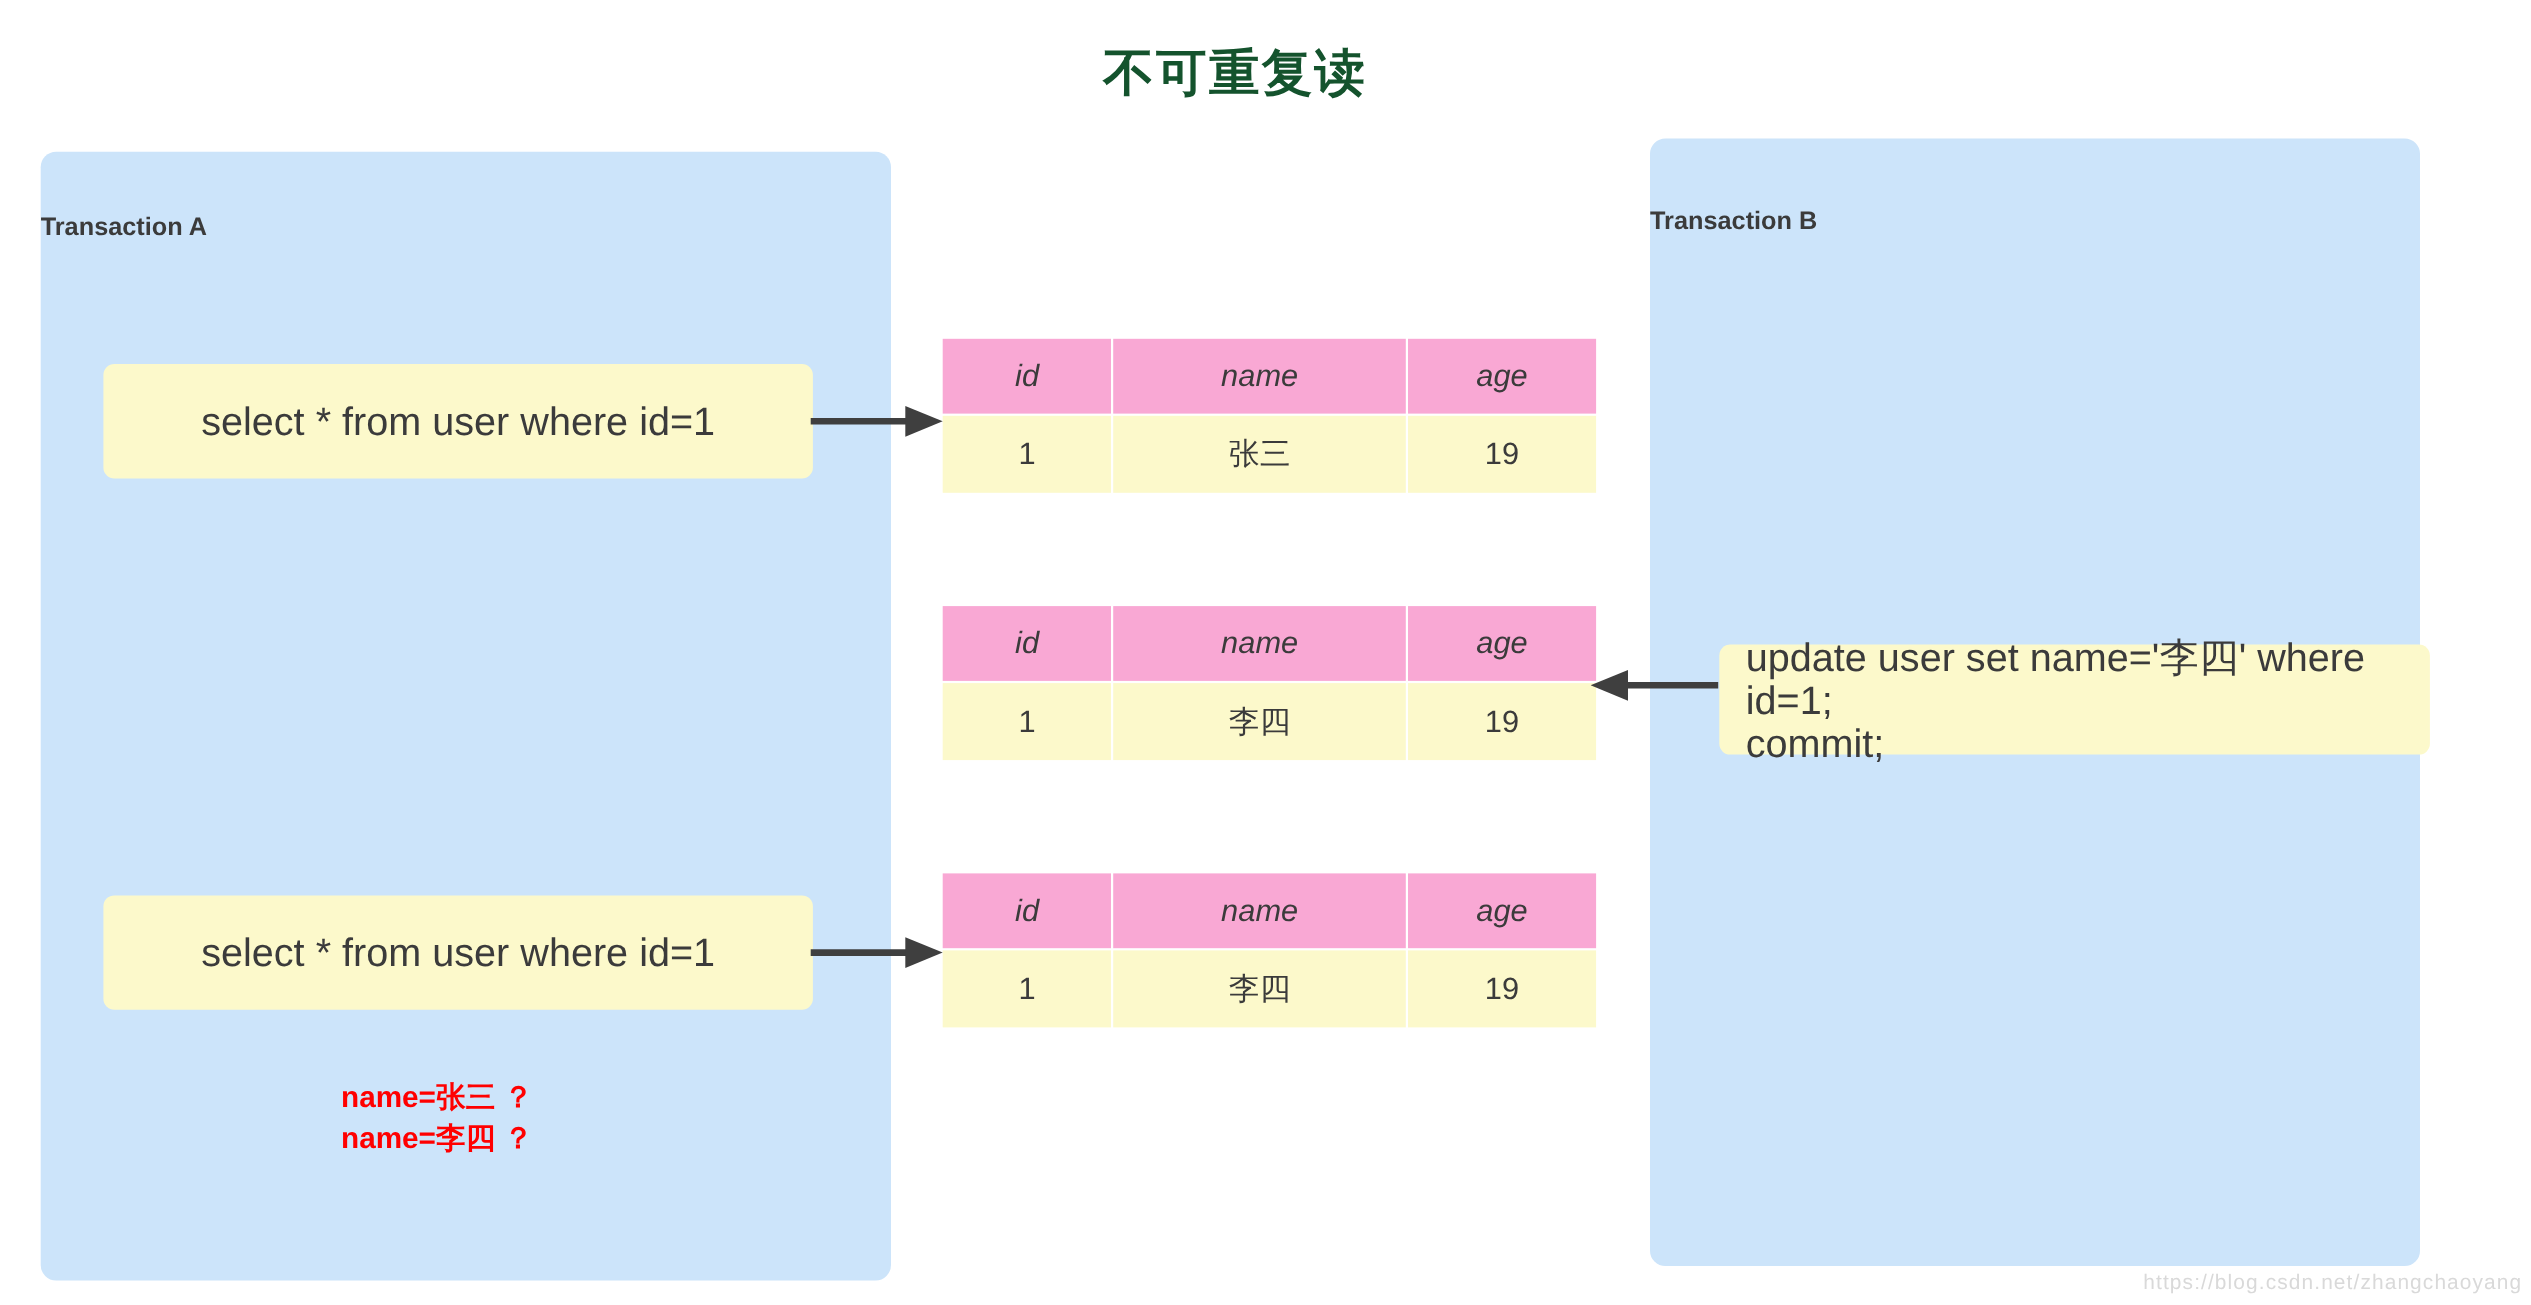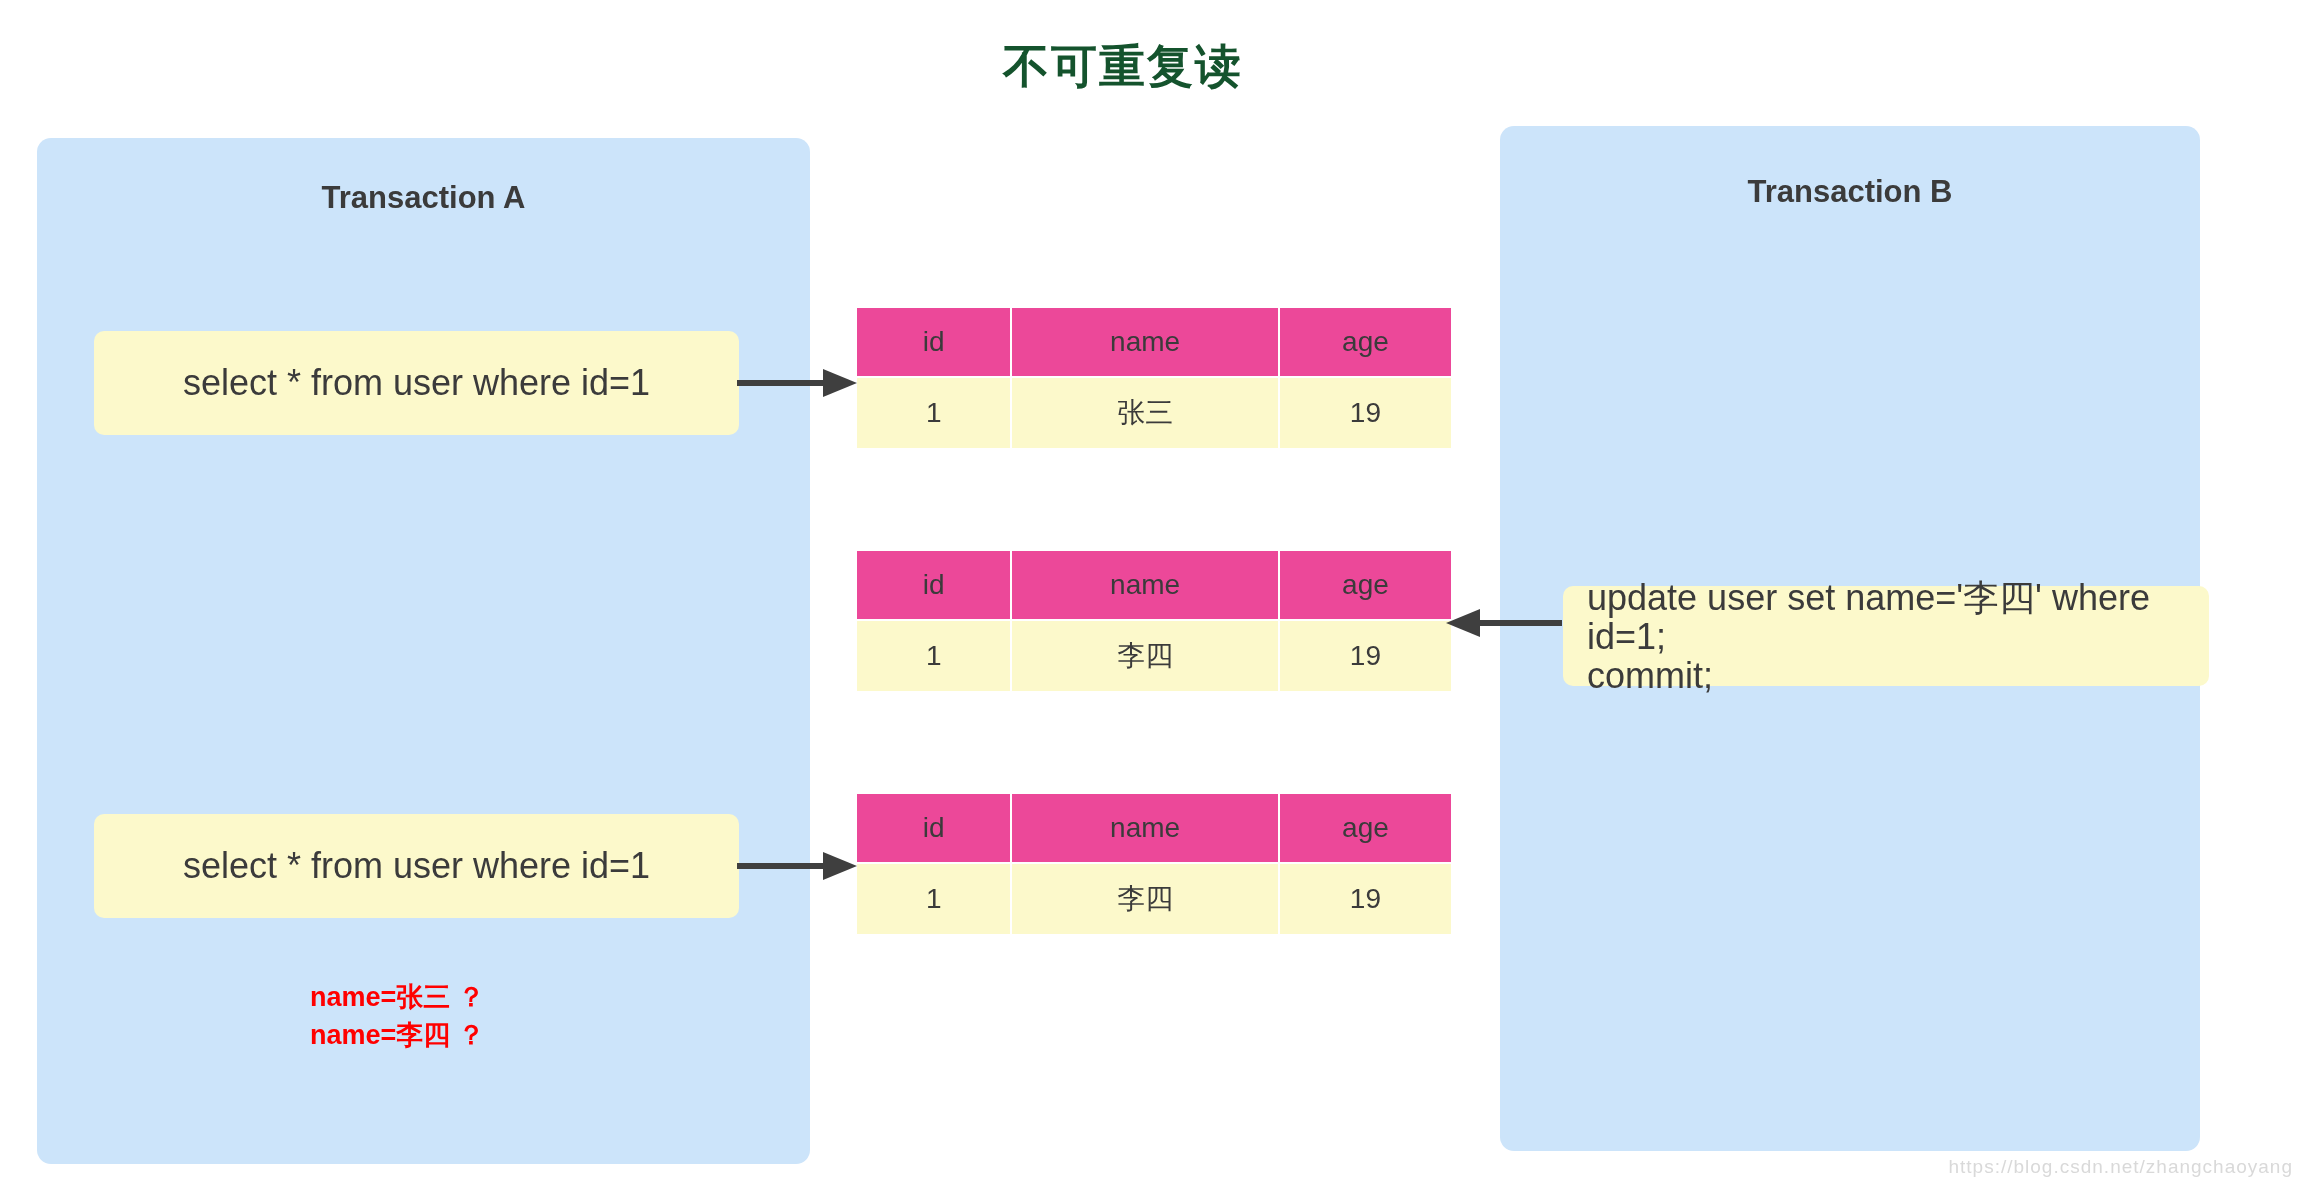--- a/index.html
+++ b/index.html
@@ -19,22 +19,22 @@
     letter-spacing:2px;
   }
   .panel{
     background:#cce4fa;
     border-radius:14px;
   }
   #panel-a{left:37px;top:138px;width:773px;height:1026px;}
   #panel-b{left:1500px;top:126px;width:700px;height:1025px;}
   .panel-title{
     position:absolute;left:0;width:100%;
-    text-align:center;
-    font-size:31px;font-weight:bold;color:#3b3b3b;
+    text-align:left;
+    font-size:23px;font-weight:bold;color:#3b3b3b;margin-top:13px;
   }
   #panel-a .panel-title{top:42px;}
   #panel-b .panel-title{top:48px;}
   .sql-box{
     position:absolute;
     background:#fcf9cb;
     border-radius:10px;
     font-size:36px;color:#3b3b3b;
     display:flex;align-items:center;justify-content:center;
   }
@@ -66,21 +66,21 @@
     display:grid;
     grid-template-columns:26% 45% 29%;
     grid-template-rows:68px 70px;
     gap:2px;
     background:transparent;
     font-size:28px;
   }
   .data-table .cell{
     display:flex;align-items:center;justify-content:center;
   }
-  .data-table .th{background:#ec4899;}
+  .data-table .th{background:#f9a8d4;font-style:italic;}
   .data-table .td{background:#fcf9cb;}
   #table-1{top:308px;}
   #table-2{top:551px;}
   #table-3{top:794px;}
   .arrow-svg{position:absolute;}
   #watermark{
     right:8px;top:1156px;
     font-size:19px;color:#d9d9d9;
     letter-spacing:1px;
   }

